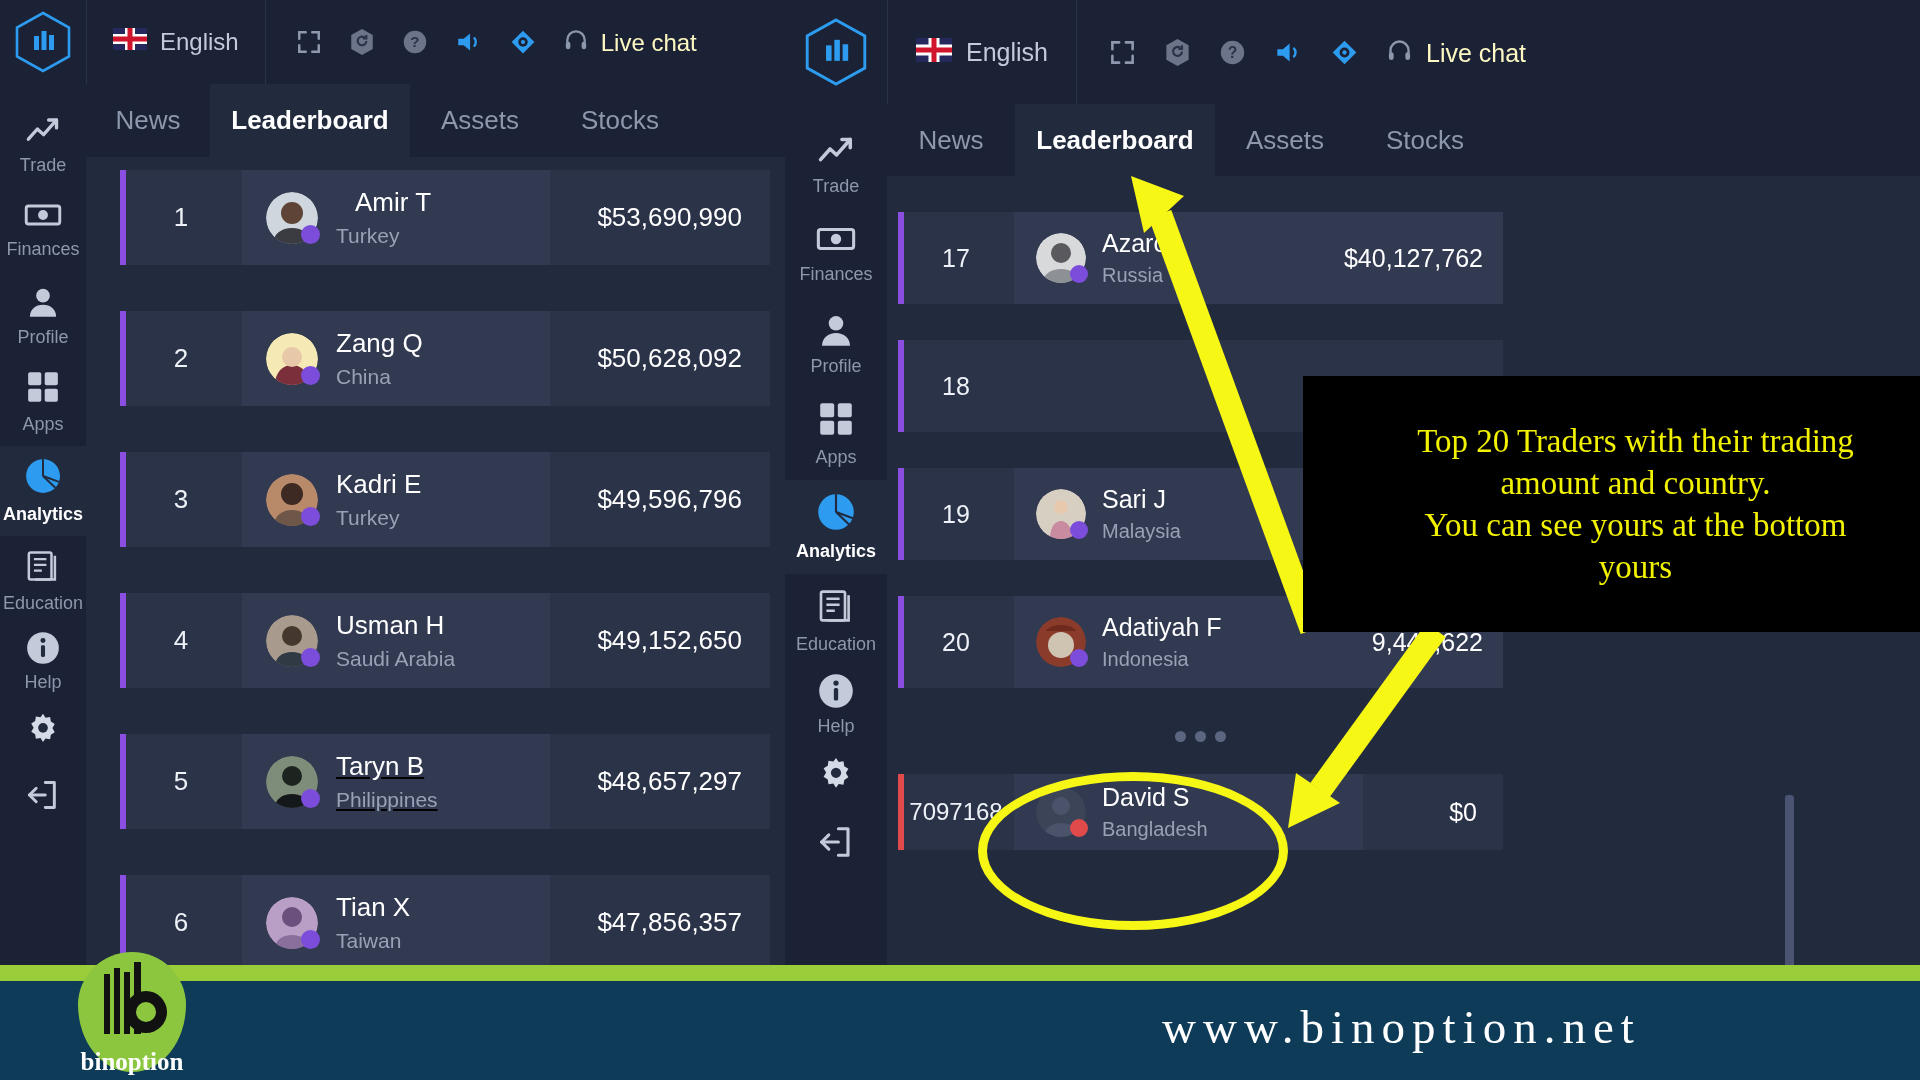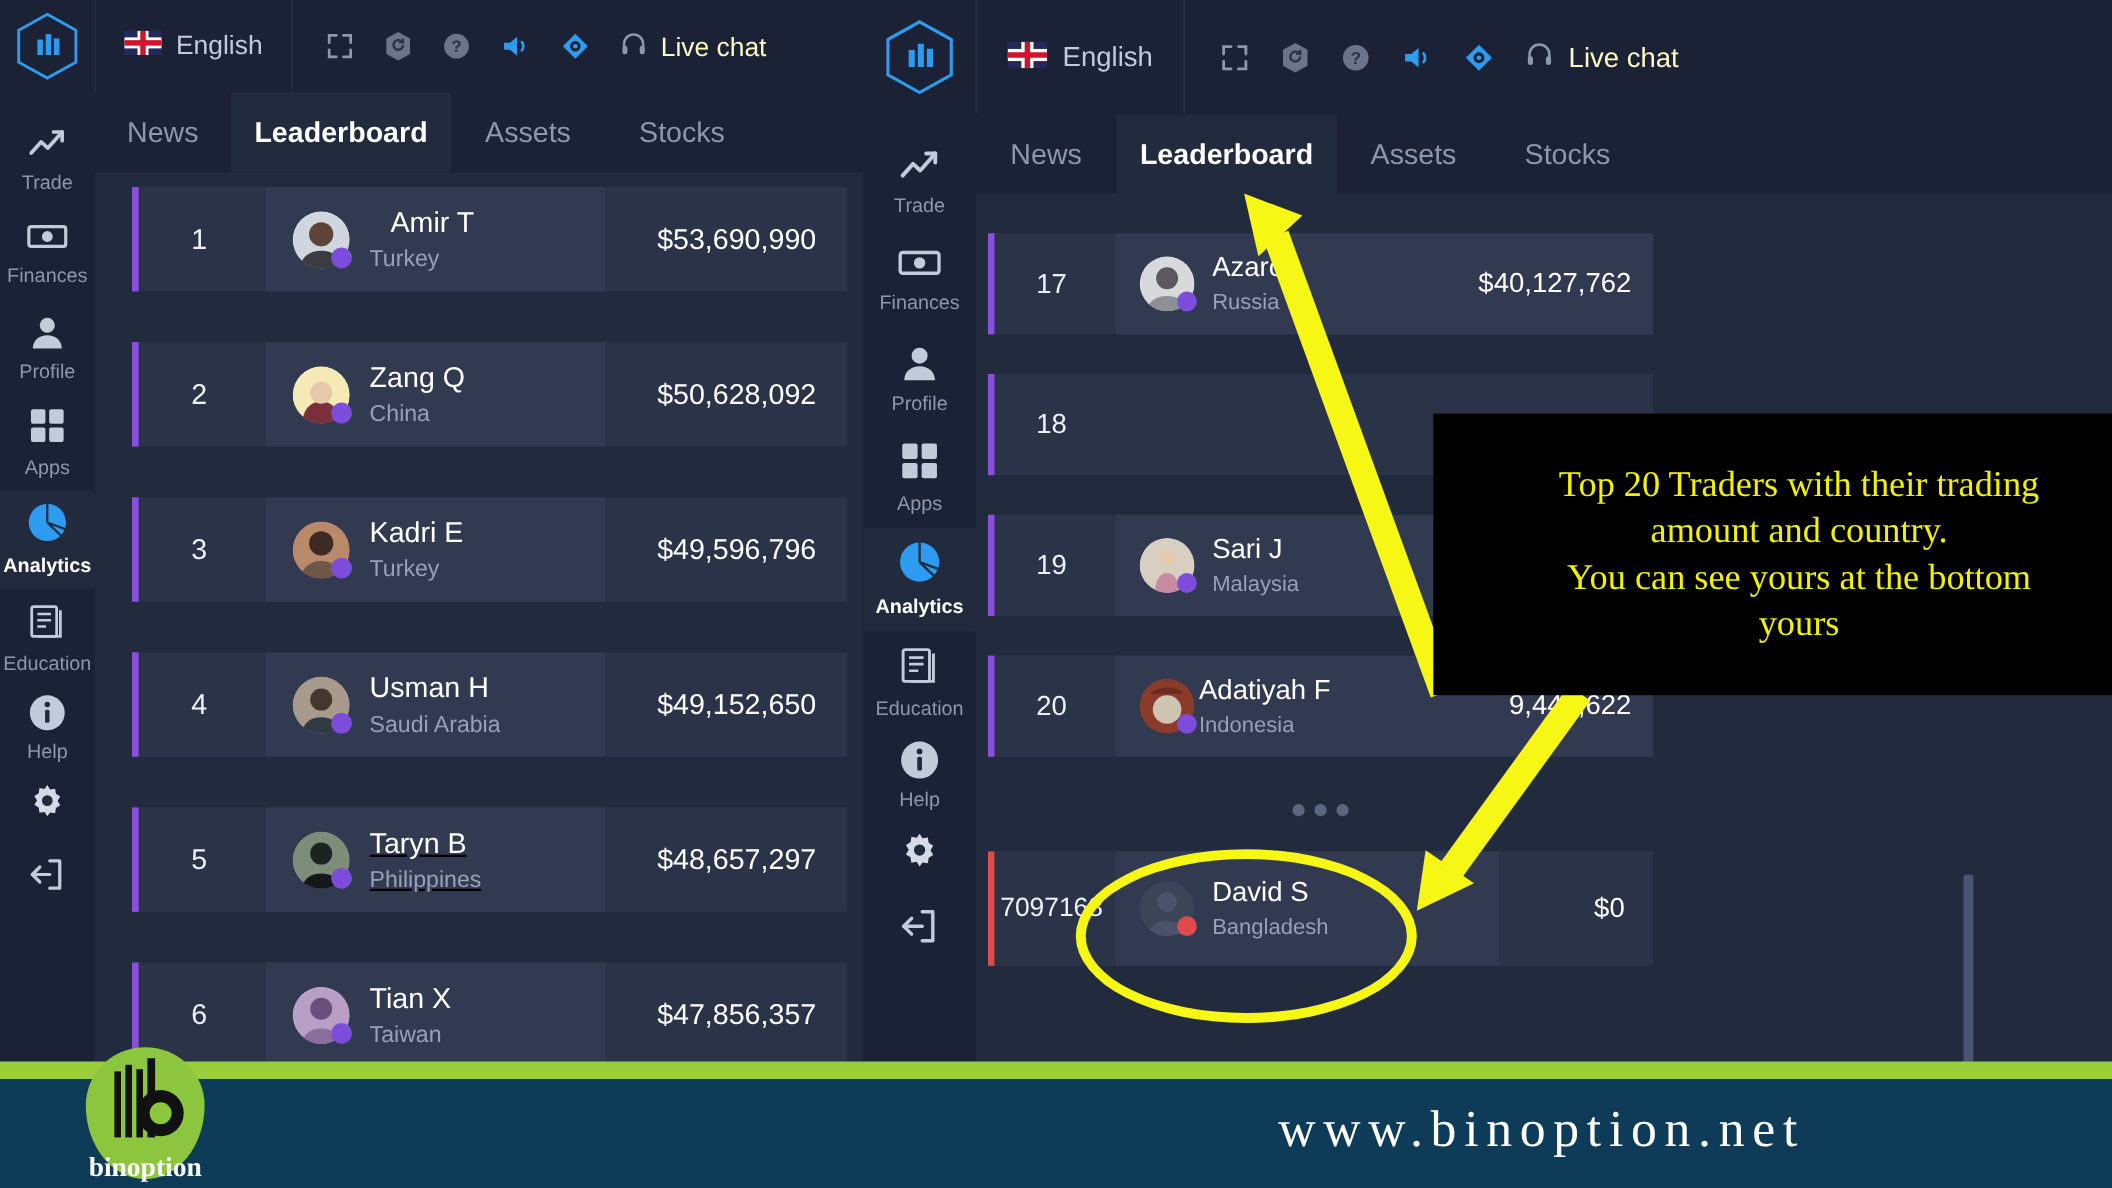--- a/index.html
+++ b/index.html
@@ -584,21 +584,21 @@
             <div class="n" style="font-size:25px;">Sari J</div>
             <div class="c" style="font-size:20px;margin-top:6px;">Malaysia</div>
           </div>
         </div>
         <div class="amt" style="width:0;padding-right:0;font-size:25px;"></div>
       </div>
 
       <div class="row" style="height:92px;margin-top:36px;">
         <div class="bar" style="width:6px;"></div>
         <div class="rank" style="width:116px;font-size:25px;">20</div>
-        <div class="who" style="padding-left:22px;gap:4px;">
+        <div class="who" style="padding-left:22px;gap:16px;">
           <div class="av" style="width:50px;height:50px;">
             <svg class="ph" viewBox="0 0 50 50" aria-hidden="true">
                 <circle cx="25" cy="25" r="25" fill="#8b3b2a"></circle>
                 <circle cx="25" cy="28" r="13" fill="#cfc4b2"></circle>
                 <path d="M10 14c4-8 26-8 30 0z" fill="#6e2a1d"></path>
               </svg>
             <span class="dot" style="width:18px;height:18px;"></span>
           </div>
           <div class="nm">
             <div class="n" style="font-size:25px;">Adatiyah F</div>
@@ -607,21 +607,21 @@
         </div>
         <div class="amt" style="width: auto; padding-right: 0px; font-size: 25px; position: absolute; right: 20px; top: 50%; transform: translateY(-50%);">9,443,622</div>
       </div>
 
       <div class="dots" style="height:56px;margin-top:20px;">
         <span style="width:11px;height:11px;"></span>
         <span style="width:11px;height:11px;"></span>
         <span style="width:11px;height:11px;"></span>
       </div>
 
-      <div class="row me" style="height:104px;margin-top:10px;">
+      <div class="row me" style="height:76px;margin-top:10px;">
         <div class="bar" style="width:6px;"></div>
         <div class="rank" style="width:116px;font-size:24px;">7097168</div>
         <div class="who" style="padding-left:22px;gap:16px;">
           <div class="av" style="width:50px;height:50px;">
             <svg class="ph" viewBox="0 0 50 50" aria-hidden="true">
                 <circle cx="25" cy="25" r="25" fill="#3c4458"></circle>
                 <circle cx="25" cy="19" r="9" fill="#4a5369"></circle>
                 <path d="M8 50c0-9 8-14 17-14s17 5 17 14z" fill="#4a5369"></path>
               </svg>
             <span class="dot" style="width:18px;height:18px;"></span>

